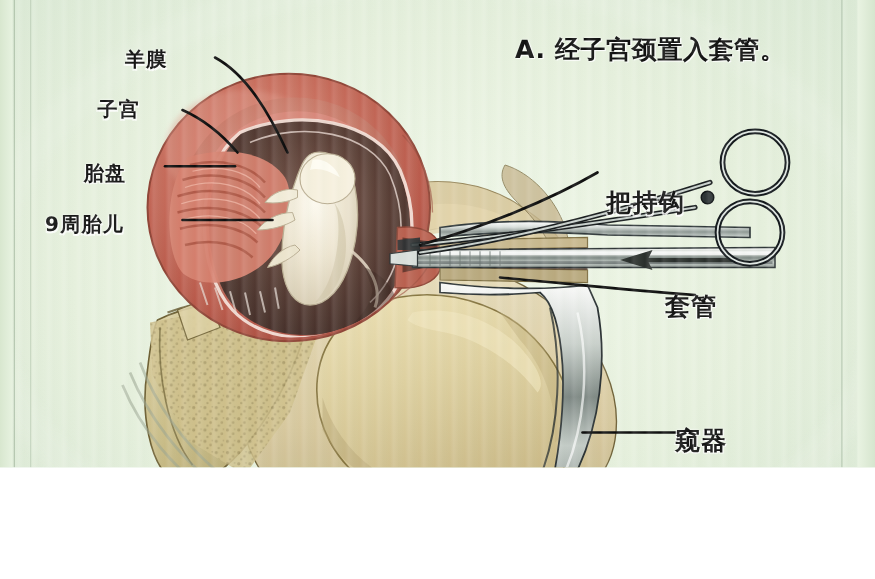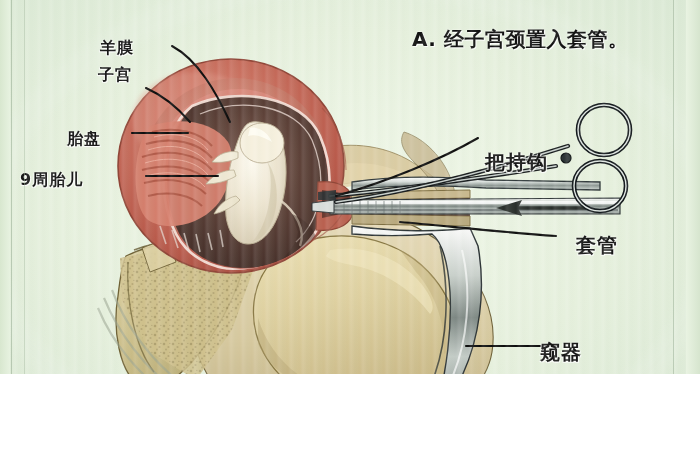--- a/index.html
+++ b/index.html
@@ -370,26 +370,26 @@
       <path d="M146 176 L218 176"></path>
       <path d="M478 138 C440 160 386 182 336 196"></path>
       <path d="M556 236 C500 232 446 226 400 222"></path>
       <path d="M548 346 L466 346"></path>
     </g>
   </svg>
 
   <div class="title">A. 经子宫颈置入套管。</div>
 
   <div class="label label-left" style="left:100px; top:38px;">羊膜</div>
-  <div class="label label-left" style="left:78px; top:65px;margin-left:20px;">子宫</div>
+  <div class="label label-left" style="left:78px; top:78px;">子宫</div>
   <div class="label label-left" style="left:67px; top:129px;">胎盘</div>
-  <div class="label label-left" style="left:20px; top:170px;text-align:right;">9周胎儿</div>
+  <div class="label label-left" style="left:36px; top:170px;text-align:right;">9周胎儿</div>
 
   <div class="label label-right" style="left:485px; top:124px;margin-top:25px;">把持钩</div>
-  <div class="label label-right" style="left:576px; top:232px;">套管</div>
+  <div class="label label-right" style="left:532px; top:232px;">套管</div>
   <div class="label label-right" style="left:540px; top:339px;">窥器</div>
 
   <div class="texture"></div>
   <div class="edge edge-left-outer"></div>
   <div class="edge edge-left-line"></div>
   <div class="edge edge-left-line2"></div>
   <div class="edge edge-right-line"></div>
   <div class="edge edge-right-outer"></div>
 </div>
 

